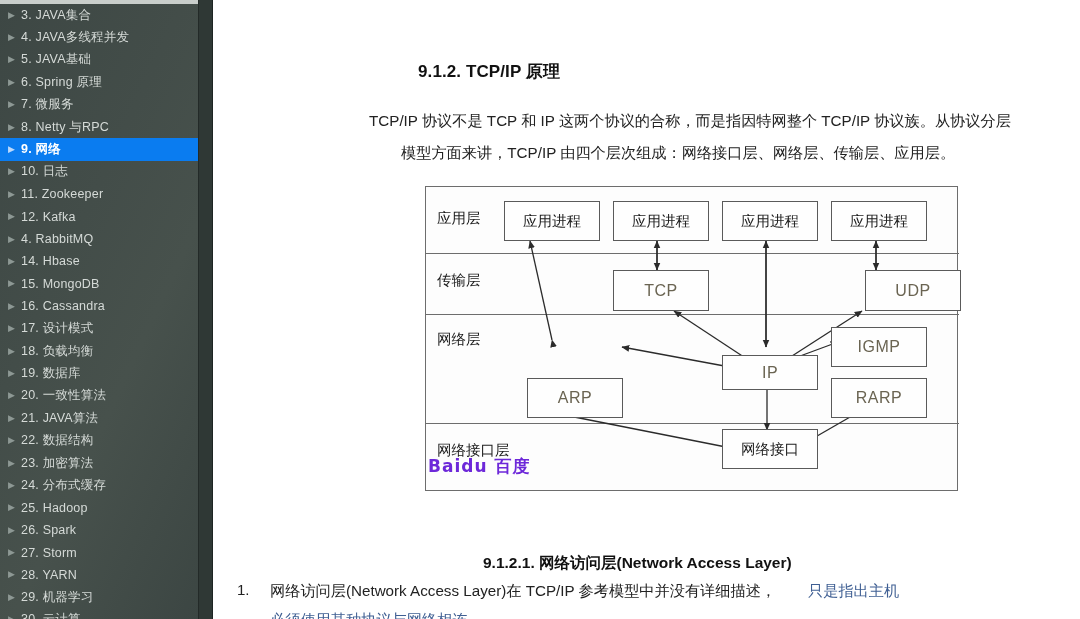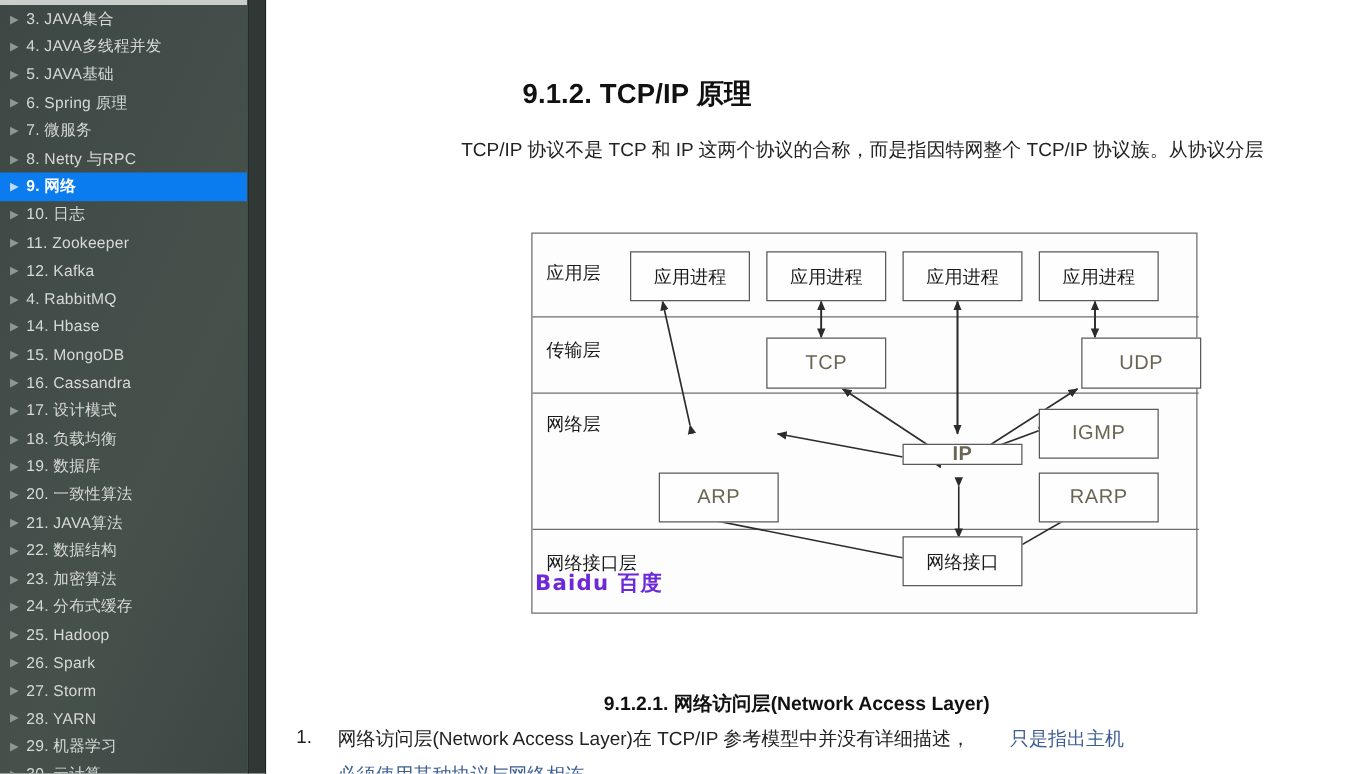--- a/index.html
+++ b/index.html
@@ -61,21 +61,21 @@
 
   
   #doc {
     position:absolute; left:213px; top:0;
     width:867px; height:619px;
     background:#ffffff;
     overflow:hidden;
   }
   #h-9-1-2 {
     position:absolute; left:205px; top:60px;
-    font-size: 22px; font-weight: bold; color:#111;
+    font-size: 17px; font-weight: bold; color:#111;
     letter-spacing:.1px; white-space:nowrap;
   }
   .body-p {
     position:absolute;
     font-size: 15.2px; color:#222; line-height: 1;
     white-space:nowrap;
   }
   #p1-l1 { left:156px; top:113px; }
   #p1-l2 { left:188px; top:145px; }
 
@@ -249,20 +249,21 @@
   </nav>
   <div id="gutter">
     <div id="scroll-thumb"></div>
   </div>
 
   <main id="doc">
 
     <h2 id="h-9-1-2">9.1.2.  TCP/IP 原理</h2>
 
     <div class="body-p" id="p1-l1">TCP/IP 协议不是 TCP 和 IP 这两个协议的合称，而是指因特网整个 TCP/IP 协议族。从协议分层</div>
+    <div class="body-p" id="p1-l2">模型方面来讲，TCP/IP 由四个层次组成：网络接口层、网络层、传输层、应用层。</div>
 
     <figure id="diagram">
 
       <div id="watermark">Baidu 百度</div>
 
       <div class="hline" style="top:66px"></div>
       <div class="hline" style="top:127px"></div>
       <div class="hline" style="top:236px"></div>
 
       <div class="layer-label" style="left:11px; top:22px">应用层</div>
@@ -312,21 +313,21 @@
       <div class="dbox cn" style="left:187px; top:14px; width:96px; height:40px;">应用进程</div>
       <div class="dbox cn" style="left:296px; top:14px; width:96px; height:40px;">应用进程</div>
       <div class="dbox cn" style="left:405px; top:14px; width:96px; height:40px;">应用进程</div>
 
       <div class="dbox en" style="left:187px; top:83px; width:96px; height:41px;">TCP</div>
       <div class="dbox en" style="left:405px; top:83px; width:96px; height:41px;margin-left:34px;">UDP</div>
 
       <div class="dbox en" style="left:101px; top:191px; width:96px; height:40px;">ARP</div>
       <div class="dbox en" style="left:405px; top:140px; width:96px; height:40px;">IGMP</div>
       <div class="dbox en" style="left:405px; top:191px; width:96px; height:40px;">RARP</div>
-      <div class="dbox en" style="left:296px; top:168px; width:96px; height:17px;font-weight:bold;">IP</div>
+      <div class="dbox en" style="left:296px; top:168px; width:96px; height:35px;">IP</div>
 
       <div class="dbox cn" style="left:296px; top:242px; width:96px; height:40px;">网络接口</div>
     </figure>
 
     <h3 id="h-9-1-2-1">9.1.2.1.    网络访问层(Network Access Layer)</h3>
 
     <span id="li-num">1.</span>
     <div id="li-l1">
       <span>网络访问层(Network Access Layer)在 TCP/IP 参考模型中并没有详细描述，</span><span class="blue">只是指出主机</span>
     </div>

